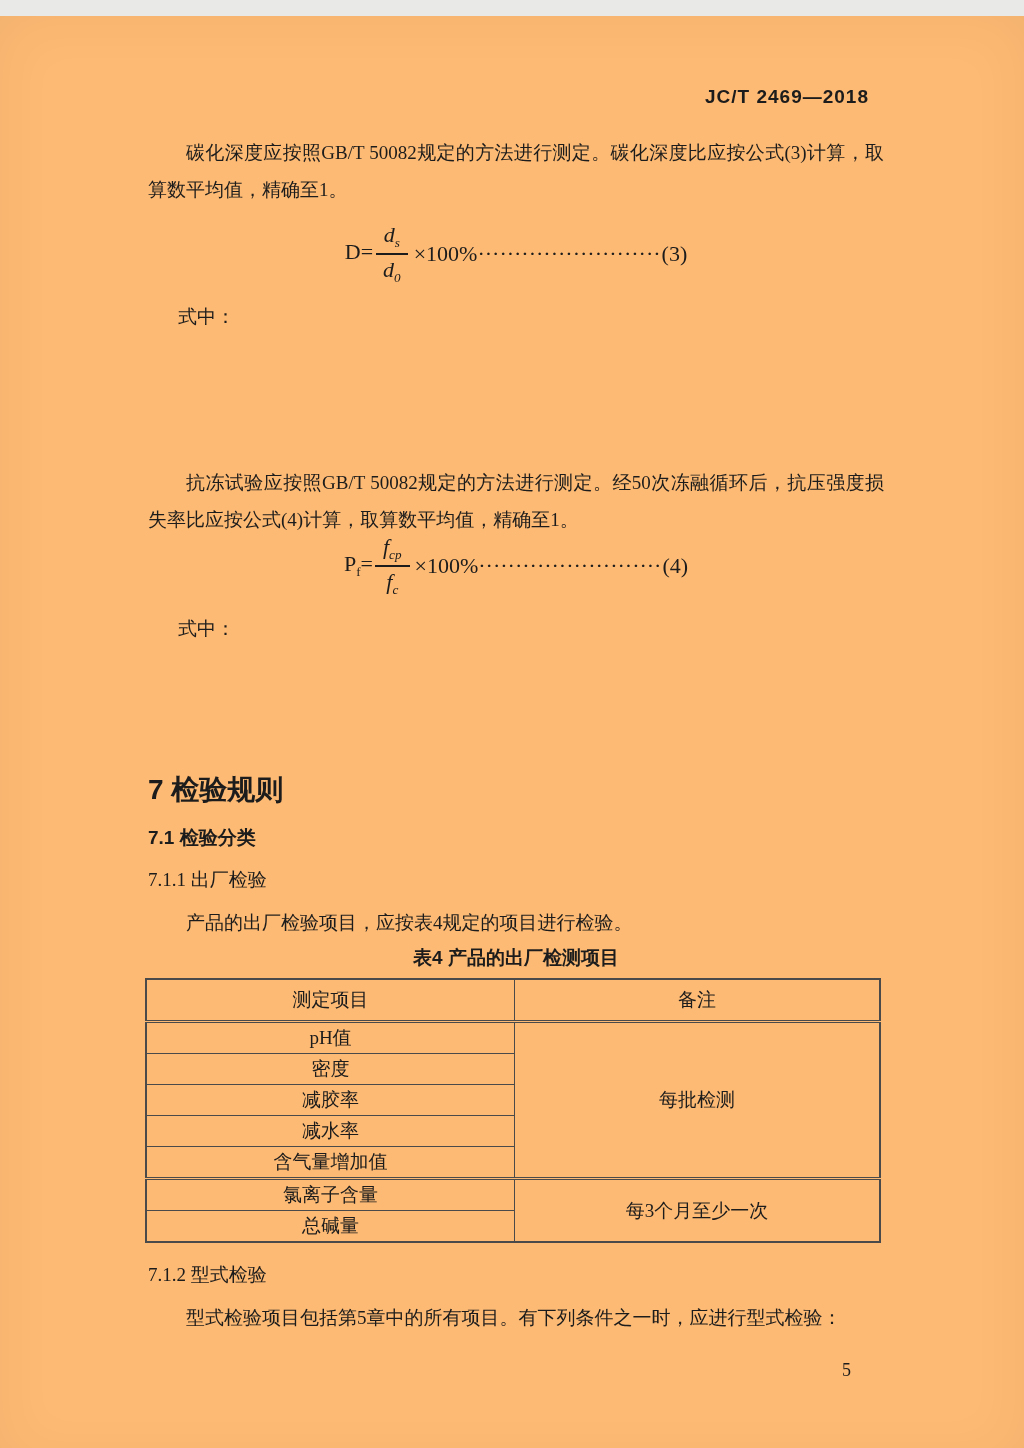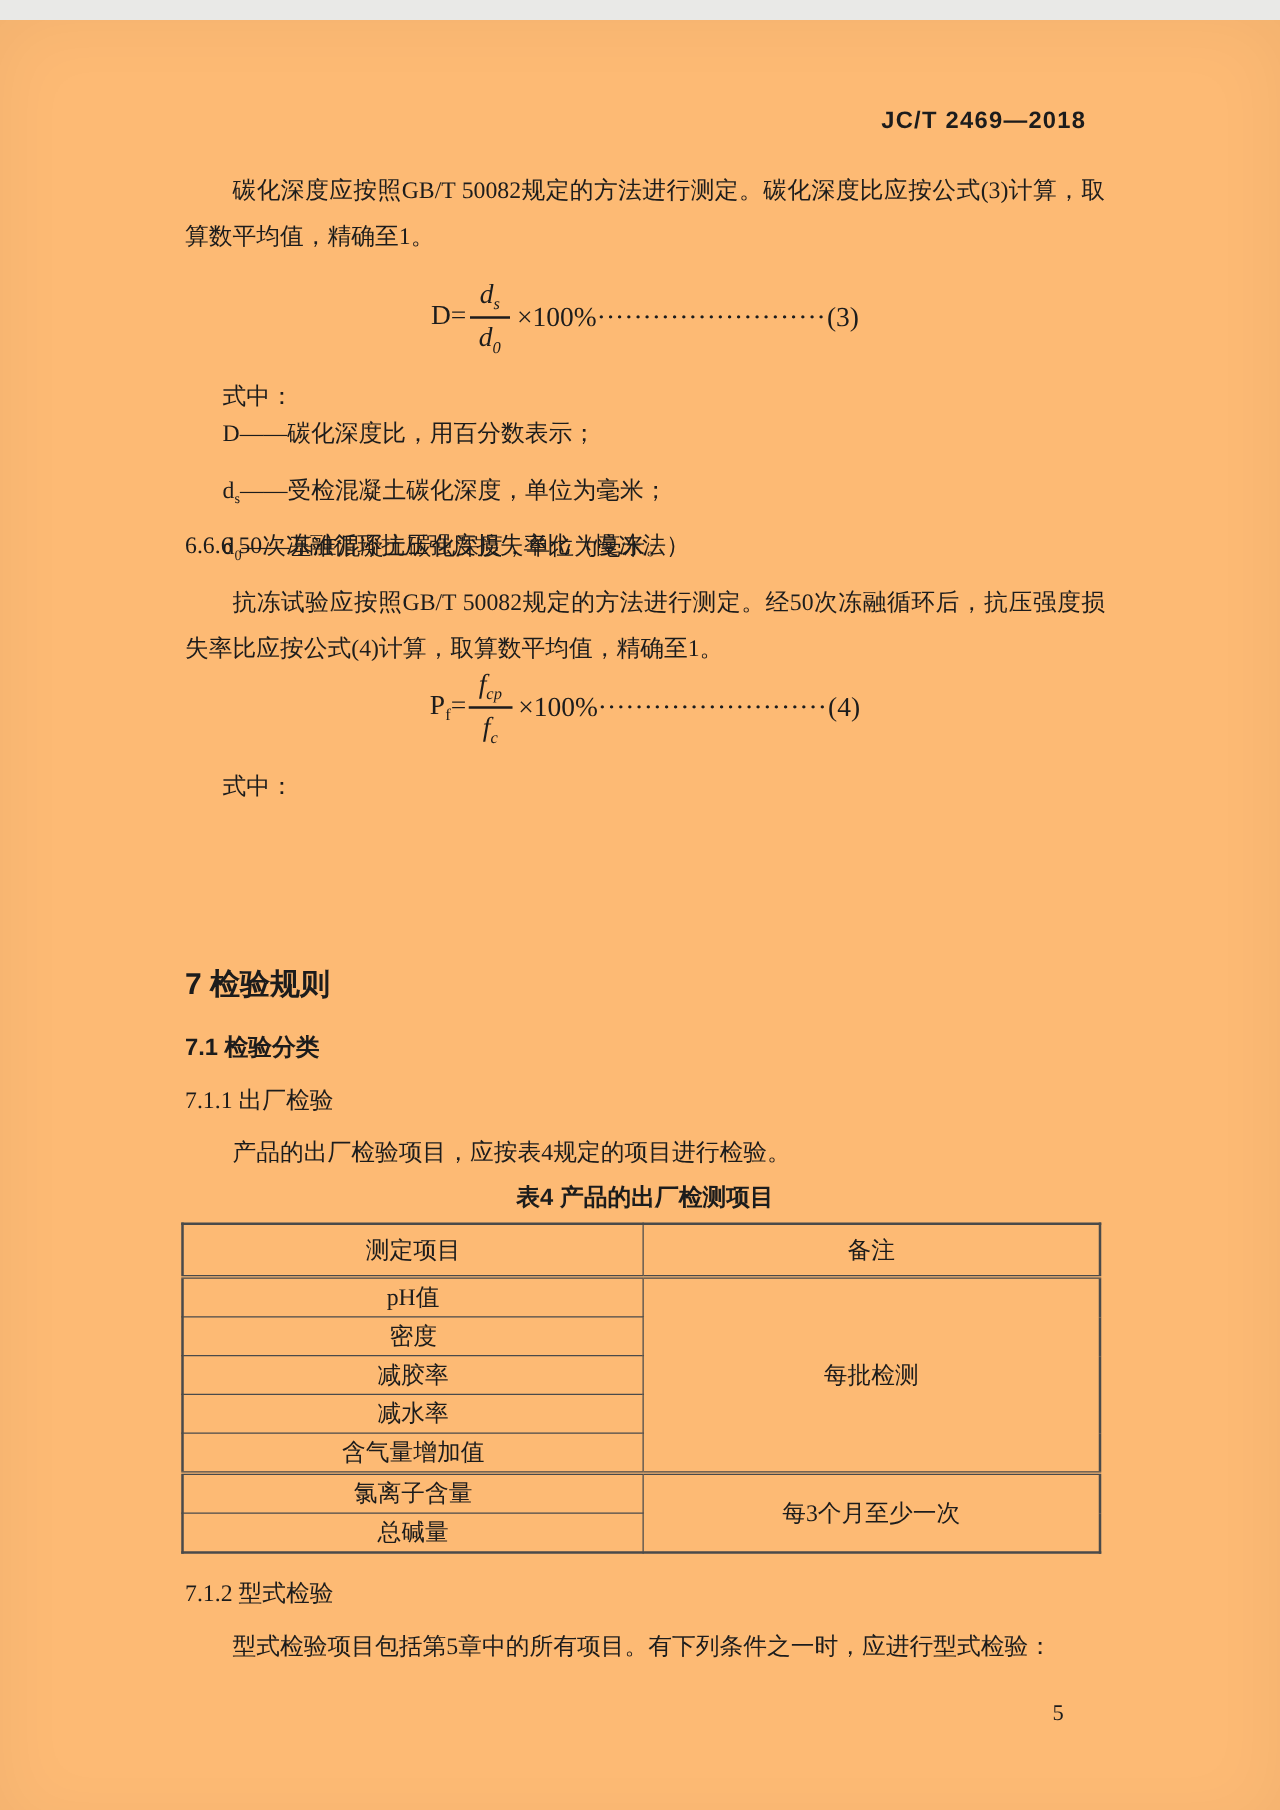--- a/index.html
+++ b/index.html
@@ -40,21 +40,21 @@
   .frac{display:inline-flex;flex-direction:column;align-items:center;margin:0 5px 0 2px;}
   .frac .num,.frac .den{font-style:italic;line-height:1.25;padding:0 8px;}
   .frac .num{border-bottom:2px solid #1c1c1c;padding-bottom:1px;}
   .frac .den{padding-top:1px;}
   .frac sub{font-style:italic;}
   .dots{letter-spacing:0;}
   .eq-no{margin-left:1px;}
 
   .h-sans{
     font-family:"Liberation Sans","DejaVu Sans",sans-serif;
-    font-weight:bold;font-size:24px;
+    font-weight:bold;font-size:28px;
   }
   .h-serif{font-size:19px;}
 
   .table-title{
     left:148px;width:736px;text-align:center;
     font-family:"Liberation Sans","DejaVu Sans",sans-serif;
     font-weight:bold;font-size:19px;
   }
   table.t4{
     border-collapse:collapse;
@@ -88,27 +88,21 @@
     <span class="frac">
       <span class="num"><span>d</span><sub>s</sub></span>
       <span class="den"><span>d</span><sub>0</sub></span>
     </span>
     <span>×100%</span>
     <span class="dots">·························</span>
     <span class="eq-no">(3)</span>
   </div>
 
   <div class="abs where-label" style="top:288px;">式中：</div>
-  <div class="abs defs" style="top:313px;">
-    <div class="def-line"><span>D</span><sub></sub><span>——碳化深度比，用百分数表示；</span></div>
-    <div class="def-line"><span>d</span><sub>s</sub><span>——受检混凝土碳化深度，单位为毫米；</span></div>
-    <div class="def-line"><span>d</span><sub>0</sub><span>——基准混凝土碳化深度，单位为毫米。</span></div>
-  </div>
 
-  <div class="abs content-left h-serif" style="top:407px;">6.6.6 50次冻融循环抗压强度损失率比（慢冻法）</div>
 
   <div class="abs content-left para" style="top:448px;">抗冻试验应按照GB/T 50082规定的方法进行测定。经50次冻融循环后，抗压强度损失率比应按公式(4)计算，取算数平均值，精确至1。</div>
 
   <div class="abs formula" style="top:505px;height:90px;text-align:right;">
     <span><span>P</span><sub>f</sub><span>=</span></span>
     <span class="frac">
       <span class="num"><span>f</span><sub>cp</sub></span>
       <span class="den"><span>f</span><sub>c</sub></span>
     </span>
     <span>×100%</span>

